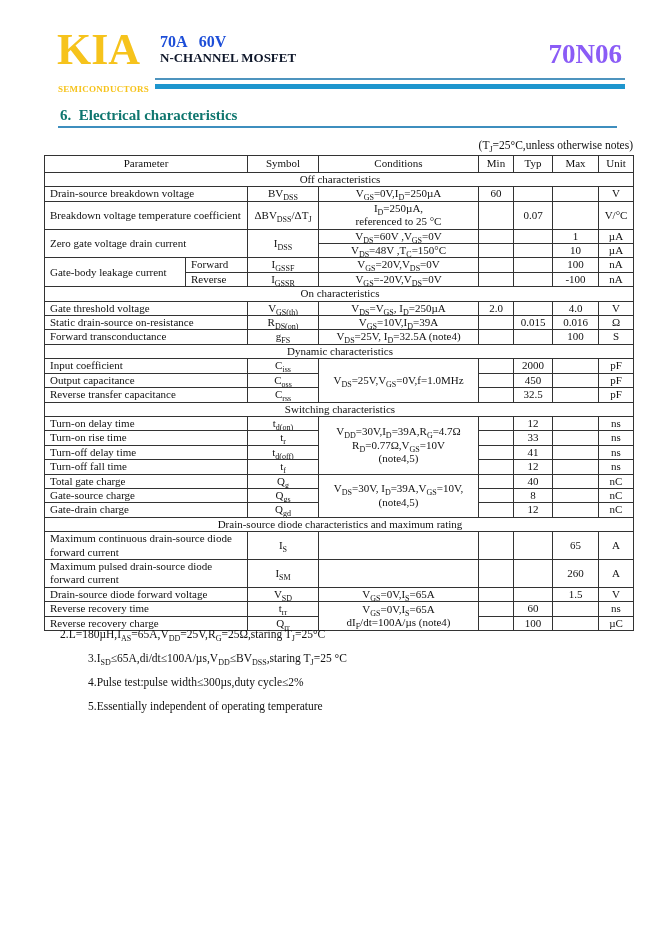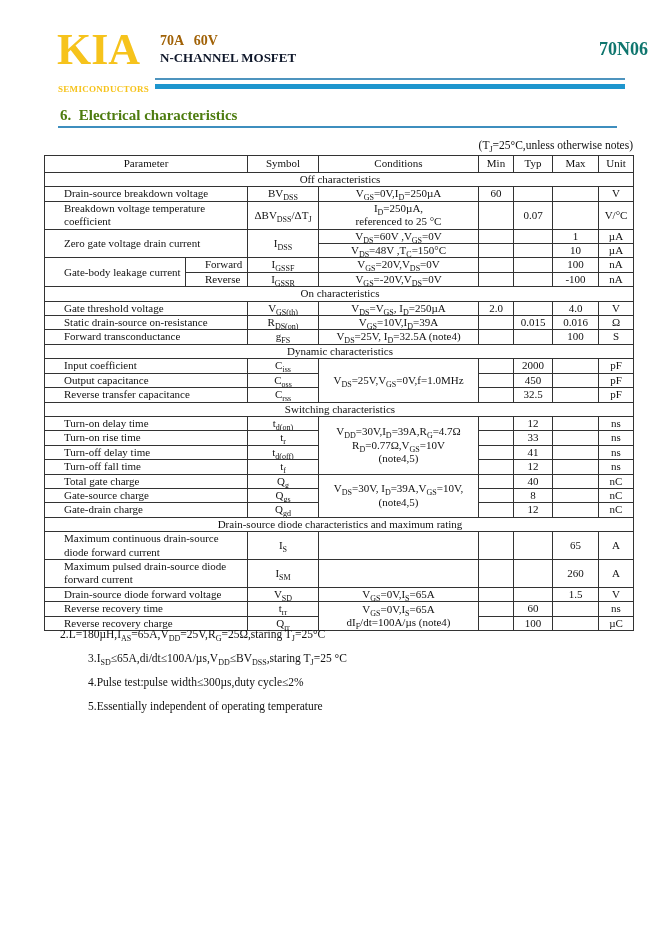--- a/index.html
+++ b/index.html
@@ -4,42 +4,42 @@
 <style>
   html,body{margin:0;padding:0;background:#fff;}
   .page{position:relative;width:662px;height:760px;background:#ffffff;
         font-family:Liberation Serif, serif;color:#111;overflow:hidden;}
 
   
   .logo{position:absolute;left:57px;top:28px;color:#F6C31C;font-weight:bold;
         font-size:44px;line-height:1;letter-spacing:0px;}
   .logo-sub{position:absolute;left:58px;top:84px;color:#F6C31C;font-weight:bold;
         font-size:9px;letter-spacing:.3px;}
-  .hdr-rating{position:absolute;left:160px;top:33px;color:#a16207;font-weight:bold;
-        font-size:14px;white-space:pre;}
+  .hdr-rating{position:absolute;left:160px;top:33px;color:#1d4ed8;font-weight:bold;
+        font-size:16px;white-space:pre;}
   .hdr-type{position:absolute;left:160px;top:50px;color:#0f172a;font-weight:bold;
         font-size:13px;}
-  .part{position:absolute;right:14px;top:40px;color:#0f766e;font-weight:bold;
-        font-size:18px;line-height:1.1;}
+  .part{position:absolute;right:40px;top:40px;color:#8b5cf6;font-weight:bold;
+        font-size:27px;line-height:1.1;}
   .thinline{position:absolute;left:155px;top:78px;width:470px;height:2px;background:#4E94BE;}
   .bar{position:absolute;left:155px;top:84px;width:470px;height:5px;background:#1E96CE;}
 
   
-  .sec-title{position:absolute;left:60px;top:107px;color:#4d7c0f;font-weight:bold;
+  .sec-title{position:absolute;left:60px;top:107px;color:#0f766e;font-weight:bold;
         font-size:15px;white-space:pre;}
   .sec-underline{position:absolute;left:58px;top:126px;width:559px;height:2px;background:#3E8EBE;}
   .cond-note{position:absolute;right:29px;top:139px;font-size:11.5px;color:#111;}
 
   
   table.spec{position:absolute;left:44px;top:155px;width:589px;border-collapse:collapse;
         table-layout:fixed;font-size:11px;color:#111;}
   .spec td,.spec th{border:1px solid #333;padding:0 3px;text-align:center;
         vertical-align:middle;line-height:1.22;font-weight:normal;overflow:hidden;}
   .spec th{height:16px;}
-  .spec td.l{text-align:left;padding-left:19px;margin-top:43px;}
+  .spec td.l{text-align:left;padding-left:5px;margin-top:43px;}
   .spec tr.sec td{height:12px;text-align:center;padding-left:5px;}
   .spec tr.r td{height:13px;}
   sub{font-size:8px;line-height:0;}
 
   
   .notes{position:absolute;left:60px;top:628px;font-size:11.5px;color:#111;}
   .notes div{margin-bottom:12px;}
   .notes div + div{margin-left:28px;}
 
   

